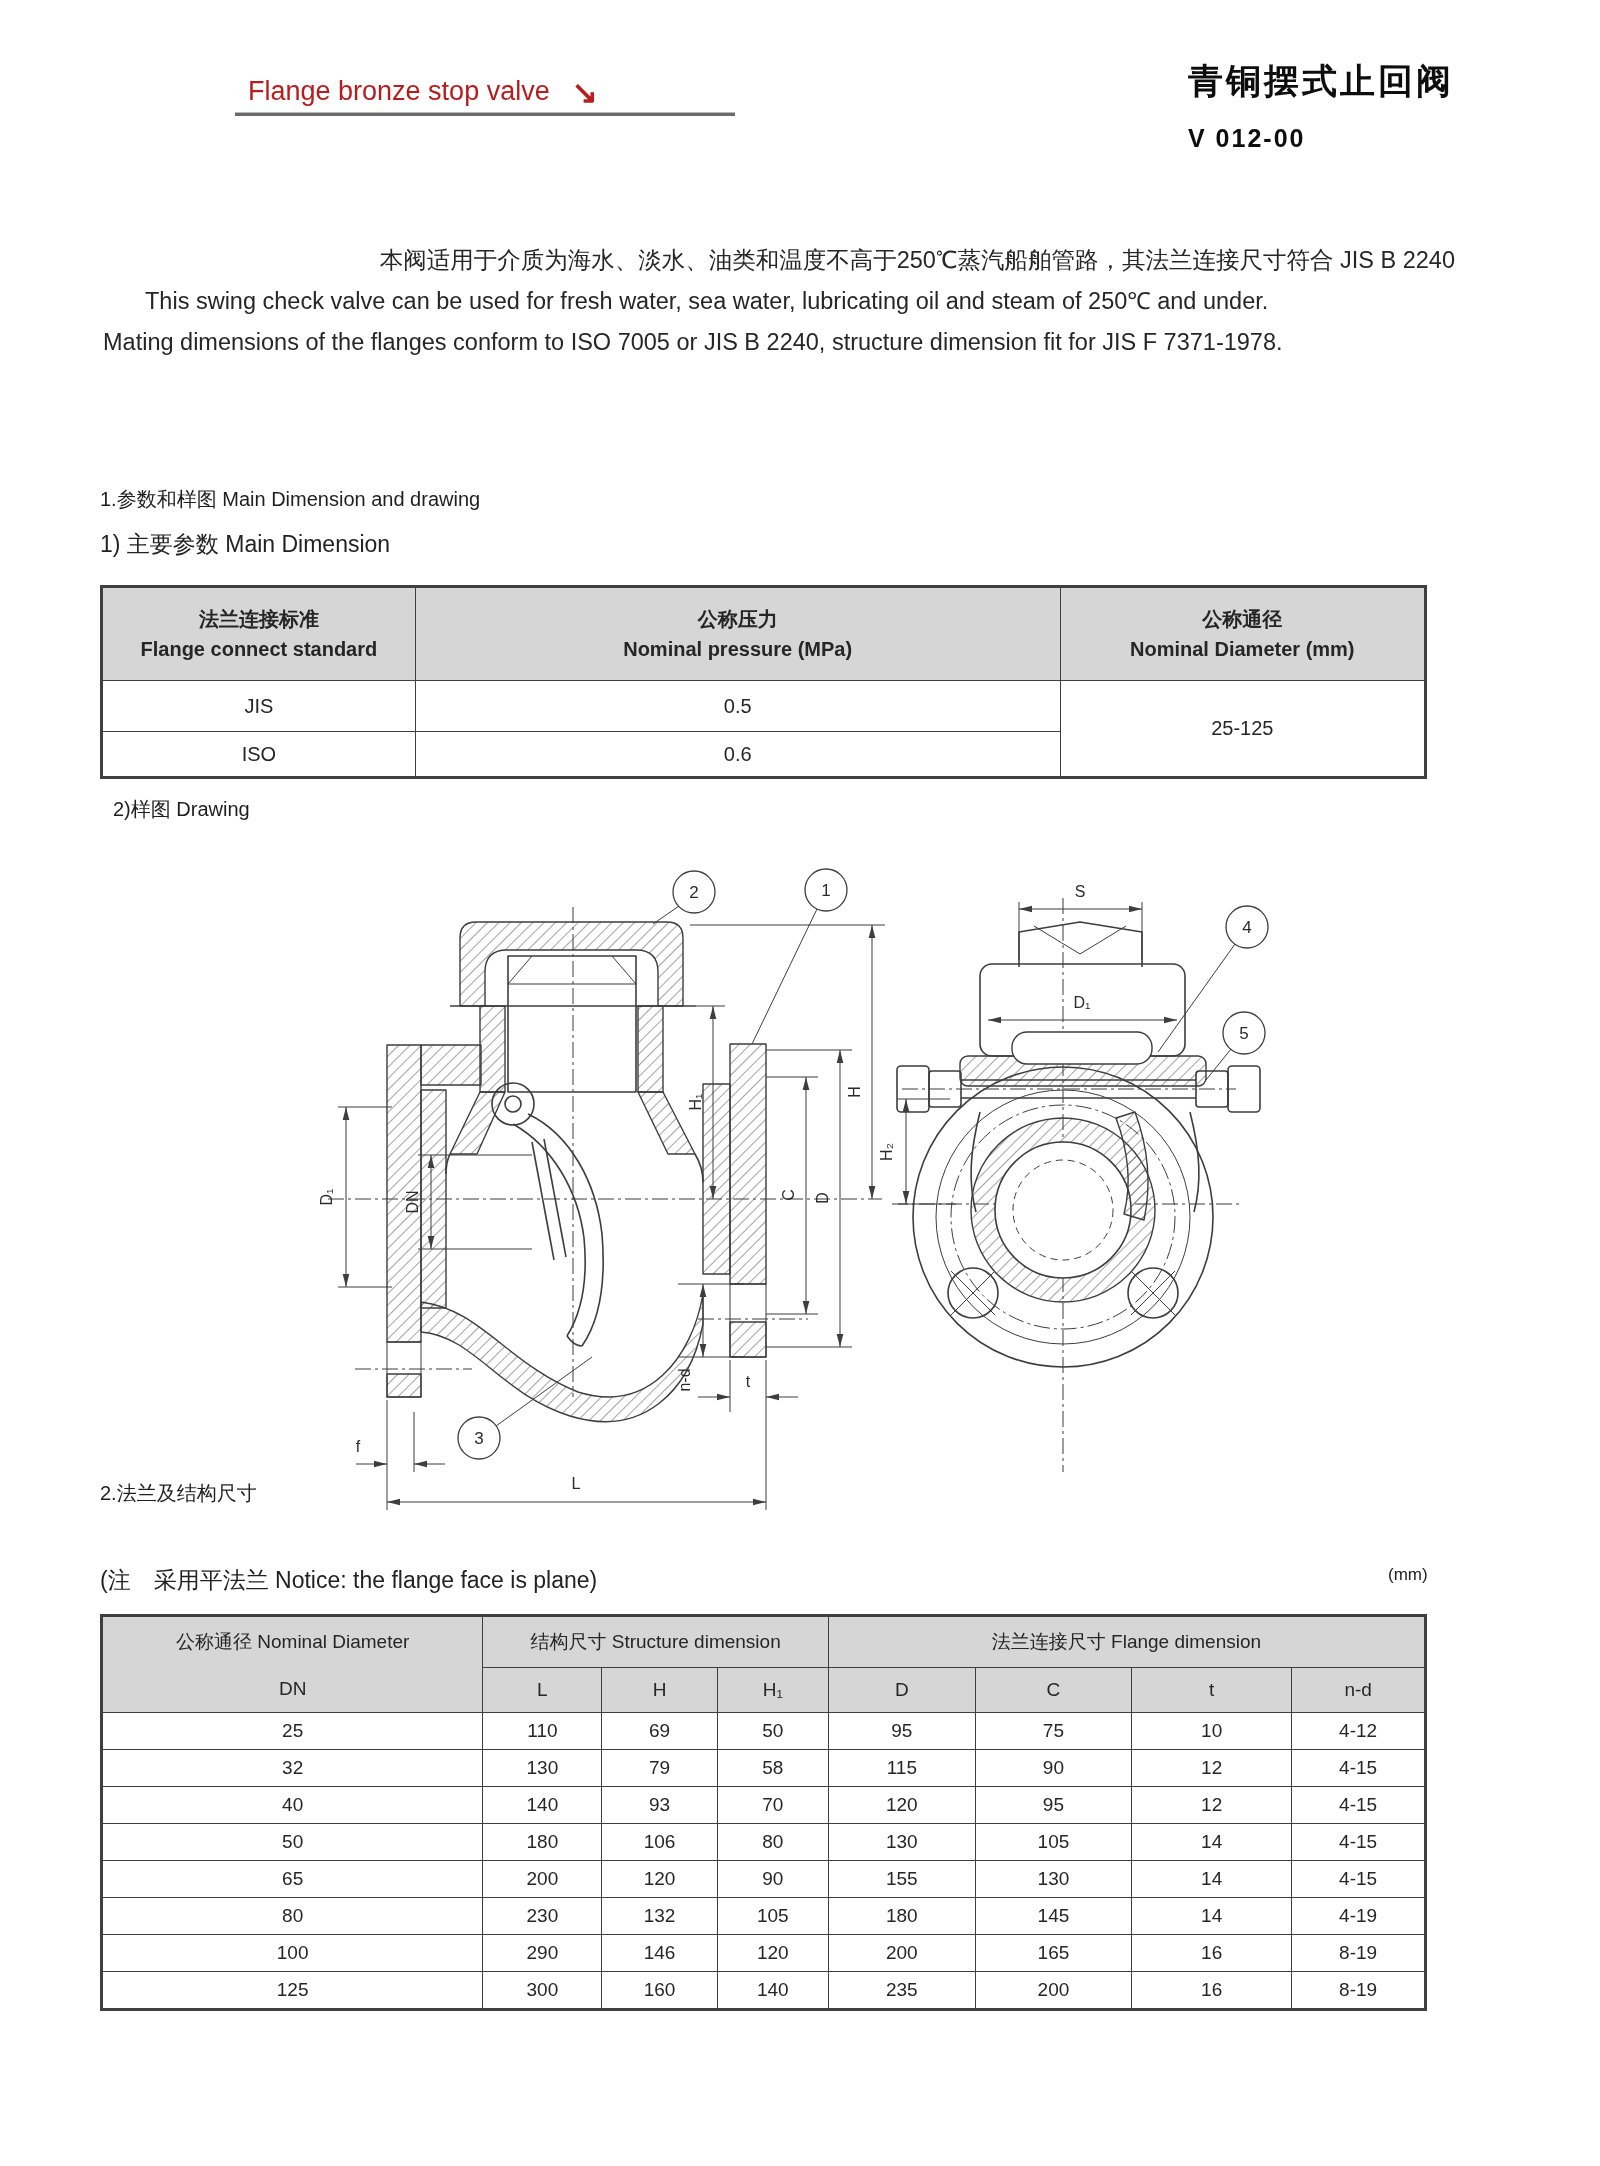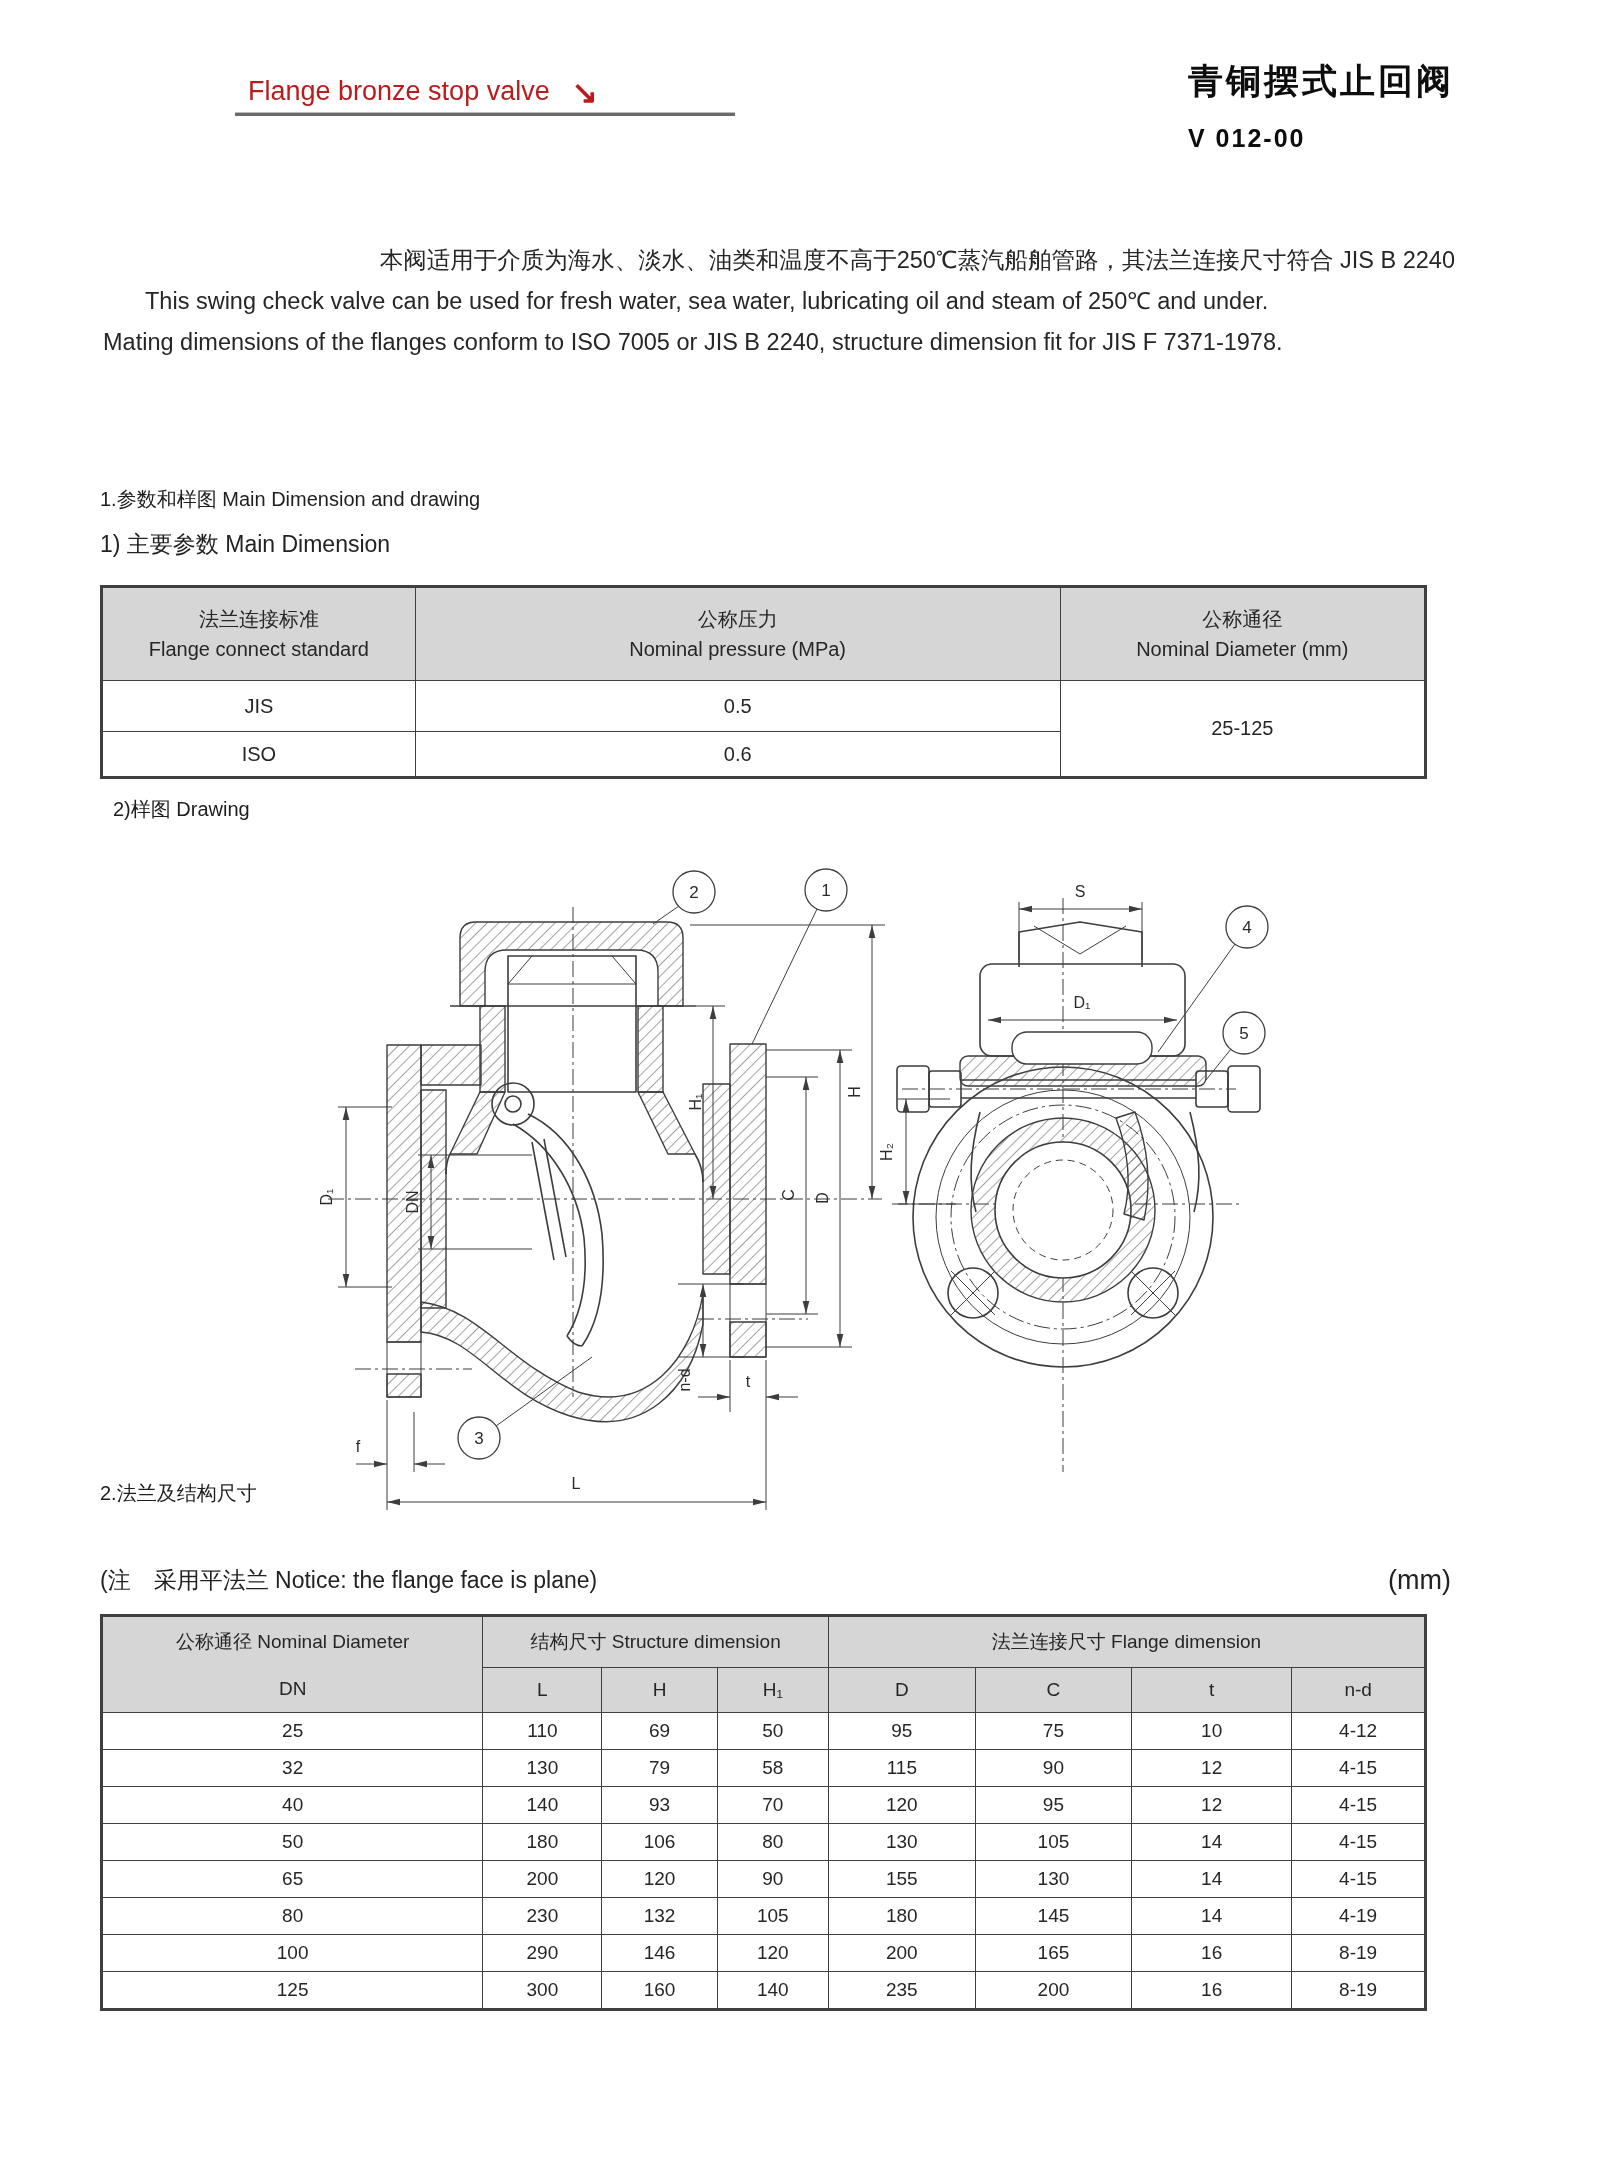--- a/index.html
+++ b/index.html
@@ -14,28 +14,28 @@
   #intro{left:103px;top:240px;width:1352px;font-size:23.5px;line-height:41px;color:#262626;}
   #intro .ind-cn{text-indent:92px;text-align:right;}
   #intro .ind-en{text-indent:42px;}
   .h1{font-size:20px;color:#1e1e1e;}
   #s1h{left:100px;top:486px;}
   #s1s{left:100px;top:529px;font-size:23px;}
   #dh{left:113px;top:796px;}
   #s2h{left:100px;top:1480px;}
   #s2s{left:100px;top:1523px;font-size:23px;}
   #s2n{left:100px;top:1565px;font-size:23px;}
-  #unit{left:1388px;top:1565px;font-size:27px;}
+  #unit{left:1388px;top:1565px;font-size:17px;}
   table{border-collapse:collapse;table-layout:fixed;background:#fff;}
   #t1{left:100px;top:585px;width:1327px;}
   #t2{left:100px;top:1614px;width:1327px;}
   #t1 th,#t1 td,#t2 th,#t2 td{border:1.6px solid #3f3f3f;text-align:center;vertical-align:middle;
       font-weight:normal;color:#262626;padding:0;}
   #t1{border:3px solid #3f3f3f;} #t2{border:3px solid #3f3f3f;}
-  #t1 thead th{background:#d6d6d6;height:92px;font-size:20px;line-height:30px;}
+  #t1 thead th{background:#d6d6d6;height:92px;font-size:20px;line-height:30px;font-weight:bold;}
   #t1 tbody td{font-size:20px;}
   #t1 tr.r1 td{height:50px;} #t1 tr.r2 td{height:44px;}
   #t2 thead th{background:#d6d6d6;font-size:19px;}
   #t2 tr.grp th{height:50px;}
   #t2 tr.sub th{height:44px;}
   #t2 tbody td{height:36px;font-size:19px;}
   #t2 th.dncell div{line-height:47px;}
   
   #dwg{left:150px;top:852px;}
   .ln{stroke:#3d3d3d;stroke-width:1.6;fill:none;stroke-linejoin:round;}

